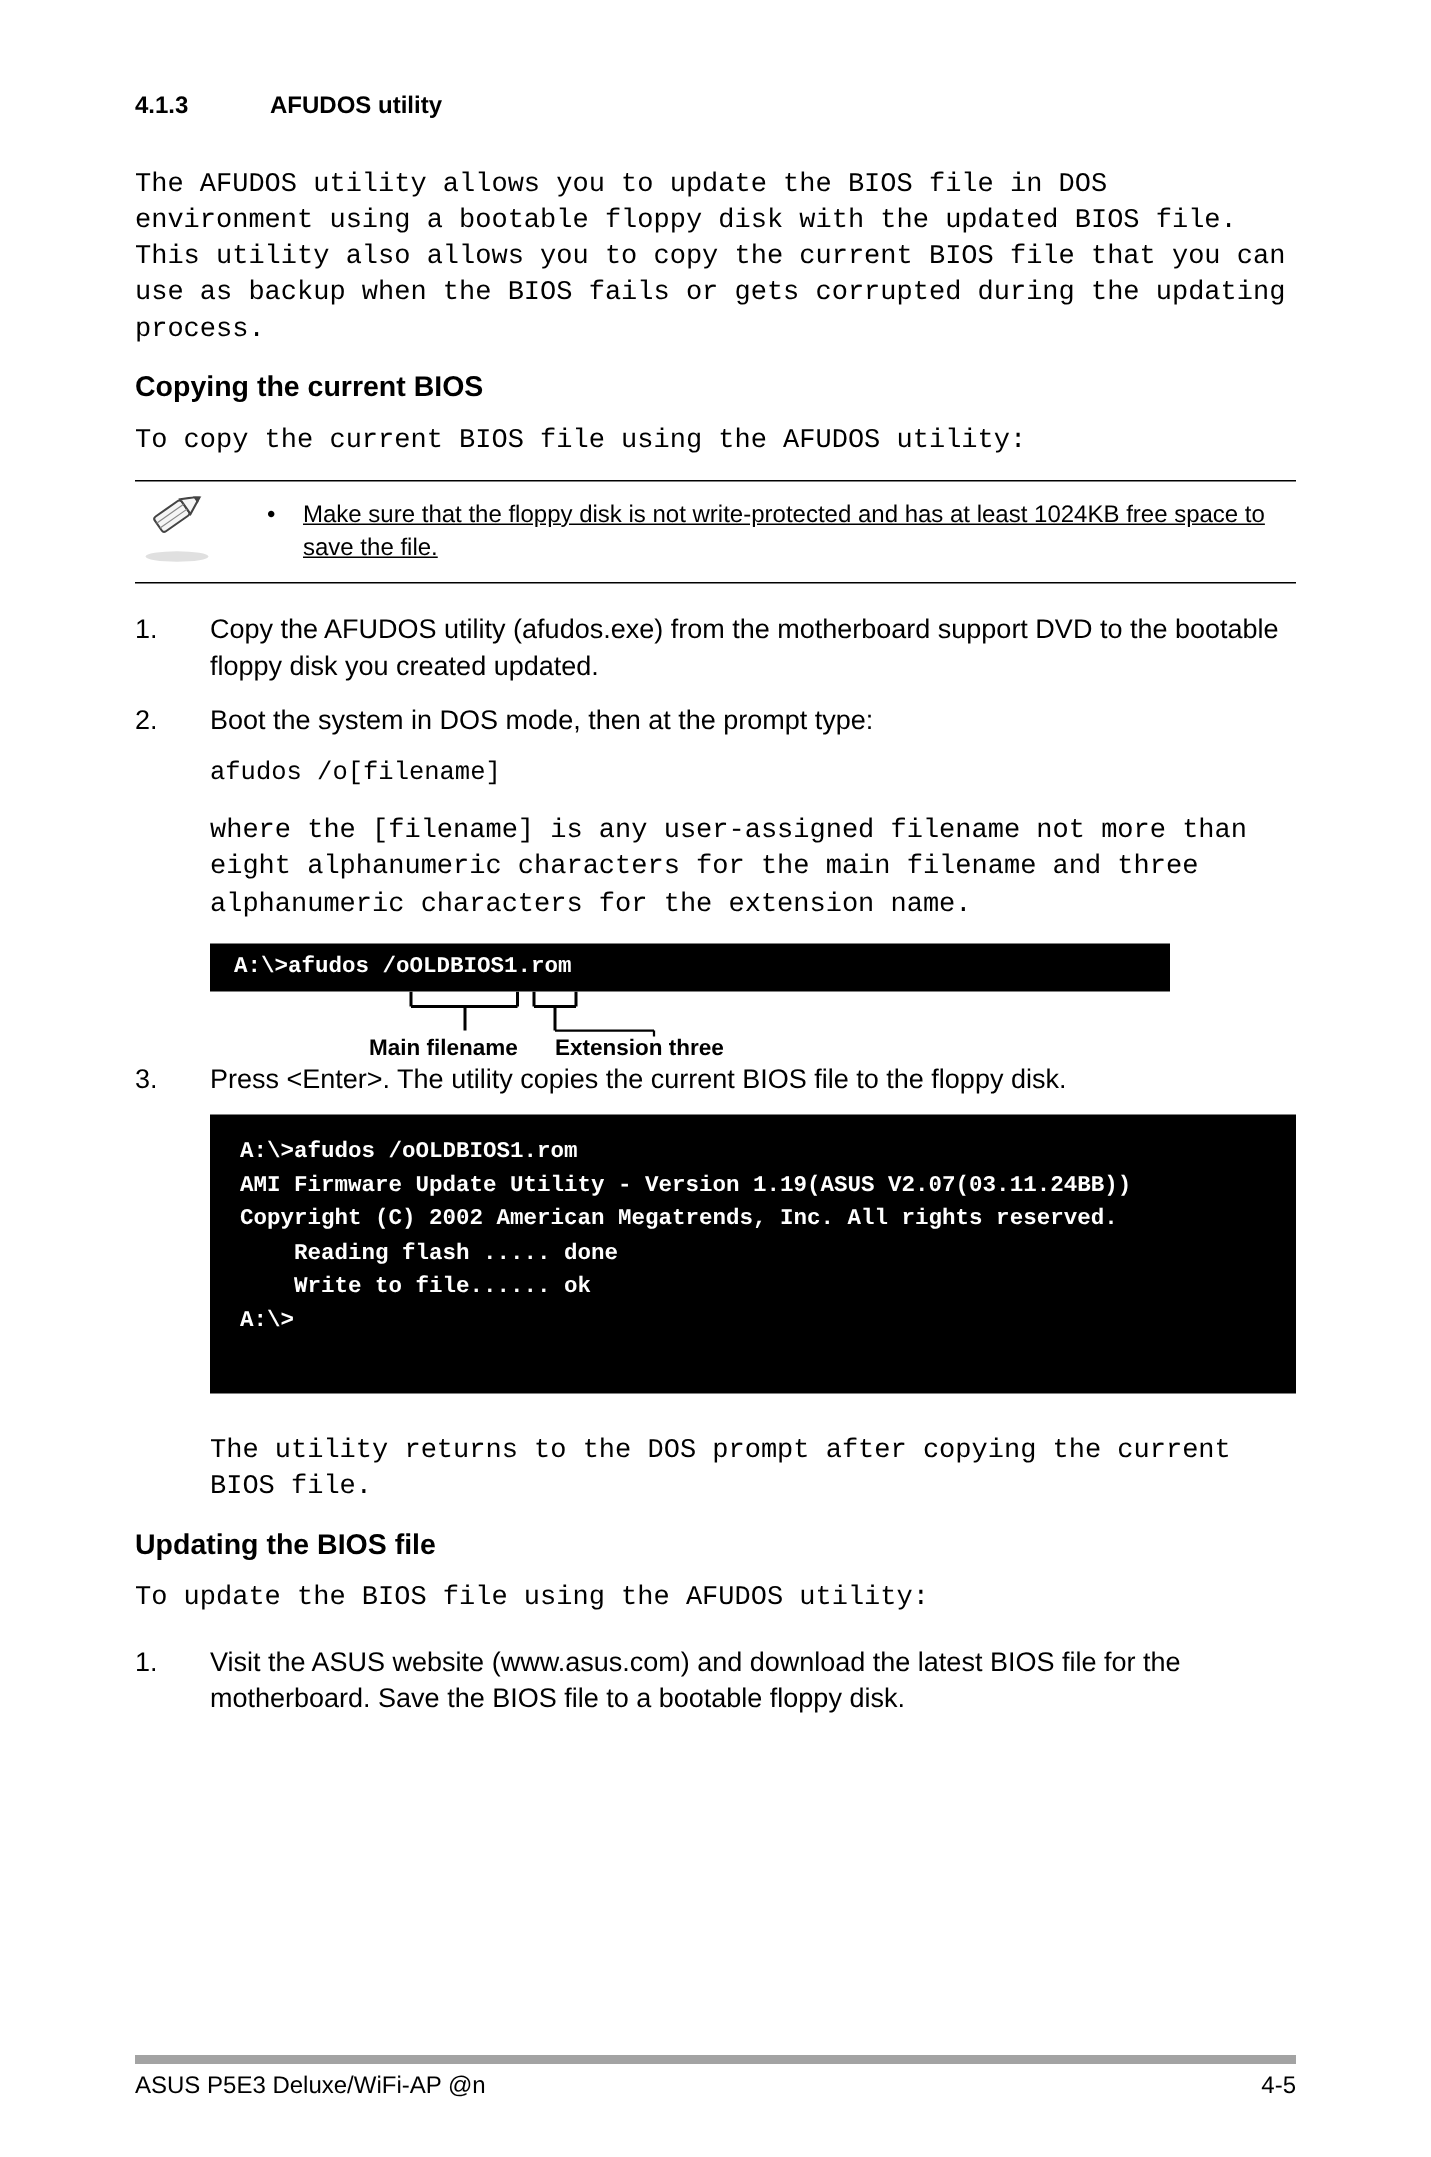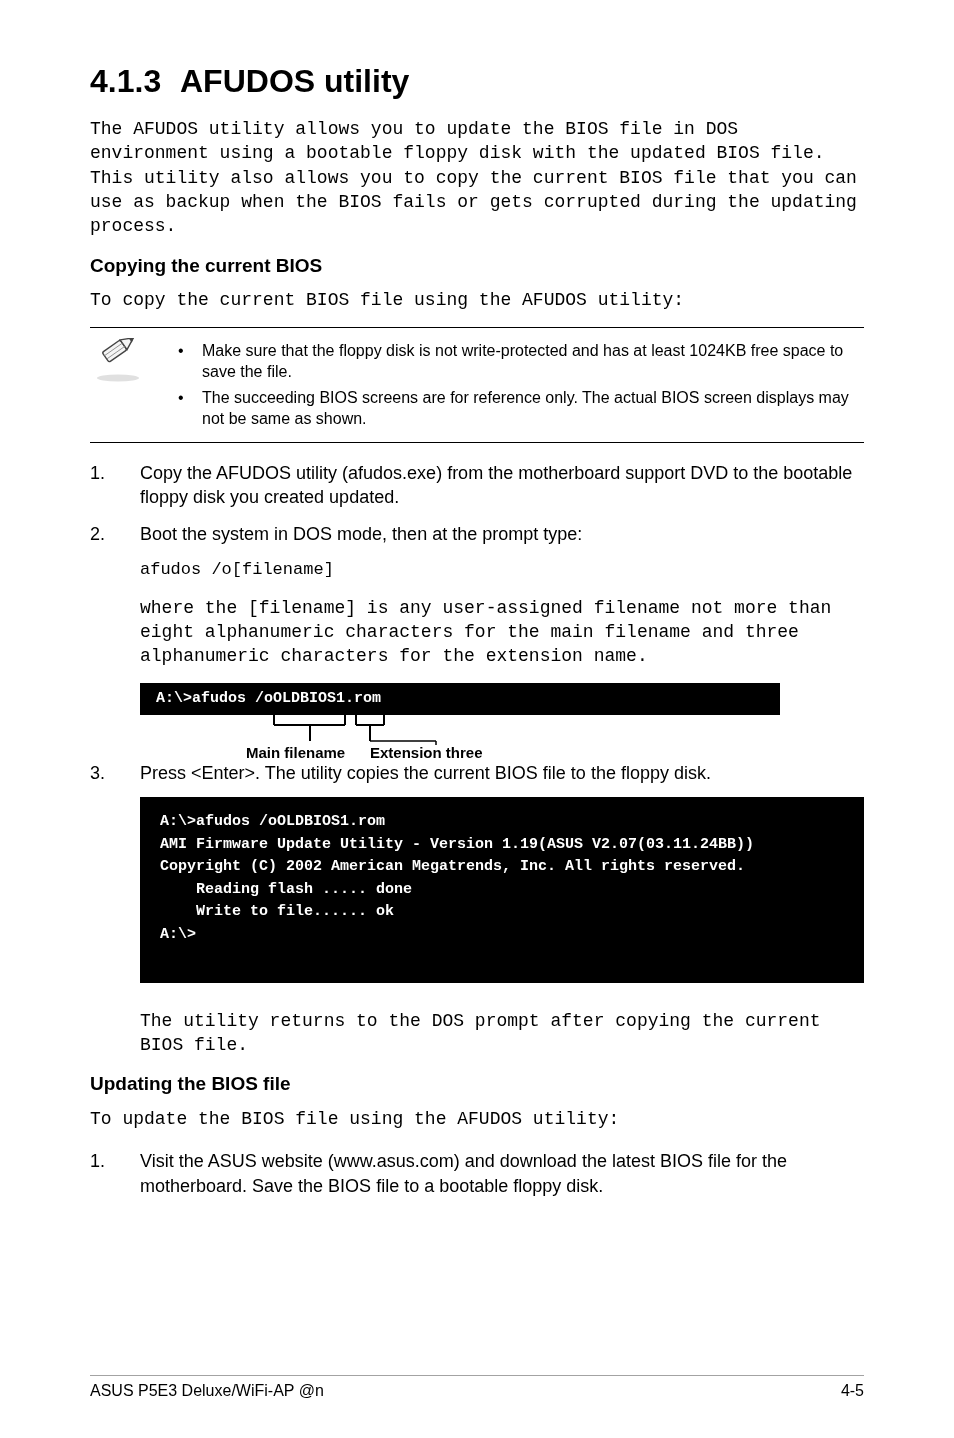--- a/index.html
+++ b/index.html
@@ -7,39 +7,39 @@
     font-family: Arial, Helvetica, sans-serif;
     background: #ffffff;
     color: #000;
     width: 954px;
     min-height: 1438px;
     position: relative;
     padding: 60px 90px 0 90px;
     line-height: 1.35;
   }
   h2.section-title {
-    font-size: 32px;
+    font-size: 16px;
     font-weight: bold;
-    margin-bottom: 14px;
+    margin-bottom: 29px;
   }
   h2.section-title .num { display: inline-block; width: 90px; }
   p.body-text { font-size: 18px; margin-bottom: 14px; font-family: Liberation Mono, monospace; }
   h3.subheading { font-size: 19px; font-weight: bold; margin-bottom: 10px; }
   .note-block {
     border-top: 1px solid #000;
     border-bottom: 1px solid #000;
     margin: 10px 0 18px 0;
     padding: 8px 0 8px 0;
     display: flex;
     align-items: flex-start;
     gap: 24px;
   }
   .note-block .icon-col { width: 56px; display:flex; align-items:flex-start; justify-content:center; padding-top:2px; }
   .note-block .notes-col { flex: 1; font-size: 16px; }
-  .note-block .notes-col ul { list-style: none; padding: 0; }
+  .note-block .notes-col ul { list-style: none; padding: 0; text-decoration: underline; }
   .note-block .notes-col li { position: relative; padding-left: 32px; margin: 4px 0; }
   .note-block .notes-col li::before {
     content: "•"; position: absolute; left: 8px; top: 0;
   }
   ol.steps {
     list-style: none;
     counter-reset: step;
     padding: 0;
     margin: 0 0 12px 0;
   }
@@ -91,21 +91,21 @@
     text-align: right;
   }
   .caption-row svg { position: absolute; top:0; left:0; }
   .caption-row .lbl1 { position: absolute; left: 106px; top: 28px; font-size: 15px; font-weight: bold; }
   .caption-row .lbl2 { position: absolute; left: 230px; top: 28px; font-size: 15px; font-weight: bold; }
   .footer {
     position: absolute;
     bottom: 36px;
     left: 90px;
     right: 90px;
-    border-top: 1px solid #a3a3a3;
+    border-top: 6px solid #a3a3a3;
     padding-top: 4px;
     display: flex;
     justify-content: space-between;
     font-size: 16px;
   }
 </style>
 </head>
 <body>
 
 <h2 class="section-title">
@@ -127,21 +127,20 @@
         <path d="M38 6 L50 12 L38 18 Z" fill="#f5f5f5" stroke="#444" stroke-width="1.4"></path>
         <path d="M46 9 L50 12 L46 15 Z" fill="#444"></path>
         <line x1="16" y1="10" x2="38" y2="10" stroke="#888" stroke-width="0.8"></line>
         <line x1="16" y1="14" x2="38" y2="14" stroke="#888" stroke-width="0.8"></line>
       </g>
     </svg>
   </div>
   <div class="notes-col">
     <ul>
       <li>Make sure that the floppy disk is not write-protected and has at least 1024KB free space to save the file.</li>
-      <li>The succeeding BIOS screens are for reference only. The actual BIOS screen displays may not be same as shown.</li>
     </ul>
   </div>
 </div>
 
 <ol class="steps">
   <li>Copy the AFUDOS utility (afudos.exe) from the motherboard support DVD to the bootable floppy disk you created updated.</li>
   <li>Boot the system in DOS mode, then at the prompt type:</li>
 </ol>
 
 <div class="indent-block">

